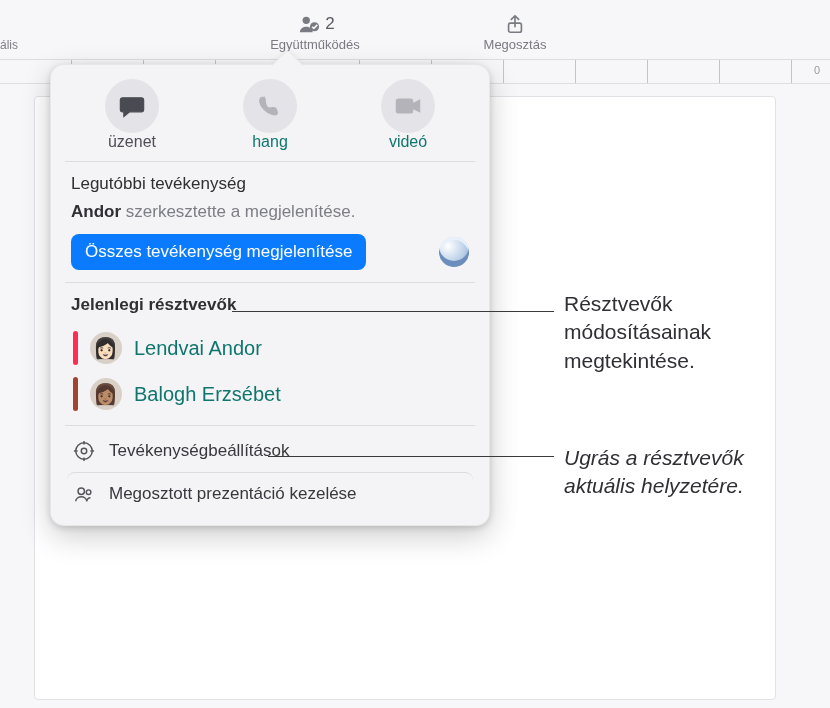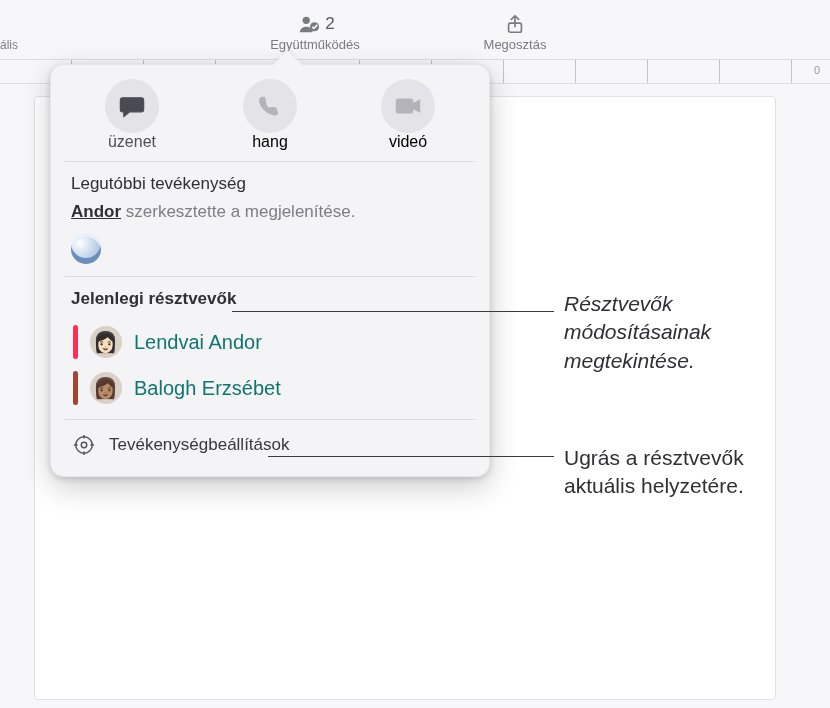--- a/index.html
+++ b/index.html
@@ -79,32 +79,32 @@
     .act .circle {
       width:54px; height:54px; border-radius:50%;
       background:#e4e3e7;
       display:flex; align-items:center; justify-content:center;
     }
     .act .circle svg{ width:28px; height:28px; }
     .act.primary .circle svg{ fill:#4a4a52; stroke:#4a4a52; }
     .act.disabled .circle svg{ fill:#b3b3b9; stroke:#b3b3b9; }
     .act .lab { font-size:16px; }
     .act.primary .lab { color:#4f4f58; font-weight:500;}
-    .act.disabled .lab { color:#000000;}
+    .act.disabled .lab { color:#0f766e;}
 
     .section {
       border-top:1px solid #dcdbe0;
       margin:0 14px;
       padding:12px 6px;
     }
     .section h3{
       font-size:17px; font-weight:400; color:#2f2f34; margin-bottom:8px;
     }
     .activity-line { font-size:17px; color:#7d7d85; margin-bottom:12px;}
-    .activity-line b{ color:#2f2f34; font-weight:700;text-decoration:underline;}
+    .activity-line b{ color:#2f2f34; font-weight:700;}
 
     .show-all-row { display:flex; align-items:center; justify-content:space-between; }
     .show-all-btn{
       background:#0a7bff; color:#fff;
       border-radius:8px; padding:8px 14px;
       font-size:17px; font-weight:500;
       border:none; cursor:pointer;
     }
     .mini-avatar{
       width:30px; height:30px; border-radius:50%;
@@ -210,20 +210,21 @@
       <span class="lab">videó</span>
     </div>
   </div>
 
   <div class="section">
     <h3>Legutóbbi tevékenység</h3>
     <div class="activity-line">
       <b>Andor</b><span> szerkesztette a megjelenítése.</span>
     </div>
     <div class="show-all-row">
+      <button class="show-all-btn">Összes tevékenység megjelenítése</button>
       <div class="mini-avatar"></div>
     </div>
   </div>
 
   <div class="participants">
     <h3>Jelenlegi résztvevők</h3>
     <div class="participant">
       <div class="bar" style="background:#ff2d55"></div>
       <div class="av">👩🏻</div>
       <span class="pname">Lendvai Andor</span>
@@ -240,20 +241,29 @@
       <svg viewBox="0 0 24 24">
           <circle cx="12" cy="12" r="3"></circle>
           <circle cx="12" cy="12" r="9"></circle>
           <line x1="12" y1="1" x2="12" y2="5"></line>
           <line x1="12" y1="19" x2="12" y2="23"></line>
           <line x1="1" y1="12" x2="5" y2="12"></line>
           <line x1="19" y1="12" x2="23" y2="12"></line>
         </svg>
       <span>Tevékenységbeállítások</span>
     </div>
+    <div class="footer-item">
+      <svg viewBox="0 0 24 24">
+          <circle cx="9" cy="9" r="3.5"></circle>
+          <path d="M3 20c0-3 3-5 6-5s6 2 6 5"></path>
+          <circle cx="17" cy="10" r="2.5"></circle>
+          <path d="M15 20c0-2 2-4 4-4"></path>
+        </svg>
+      <span>Megosztott prezentáció kezelése</span>
+    </div>
   </div>
 </div>
 
 <div class="callout-line" style="left:232px; top:311px; width:322px;"></div>
-<div class="callout-text" style="left:564px; top:290px;font-style:italic;">Résztvevők módosításainak megtekintése.</div>
+<div class="callout-text" style="left:564px; top:290px;">Résztvevők módosításainak megtekintése.</div>
 
 <div class="callout-line" style="left:268px; top:456px; width:286px;"></div>
-<div class="callout-text" style="left:564px; top:444px;">Ugrás a résztvevők aktuális helyzetére.</div>
+<div class="callout-text" style="left:564px; top:444px;font-style:italic;">Ugrás a résztvevők aktuális helyzetére.</div>
 
 </body></html>

